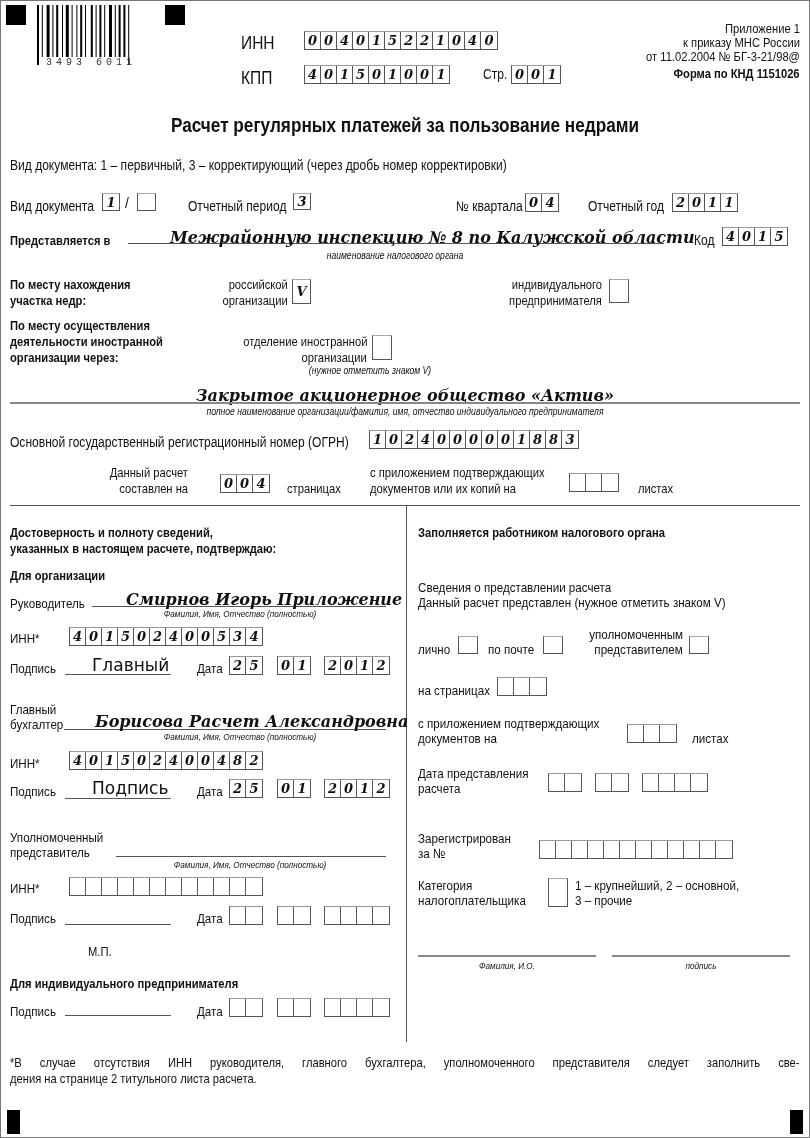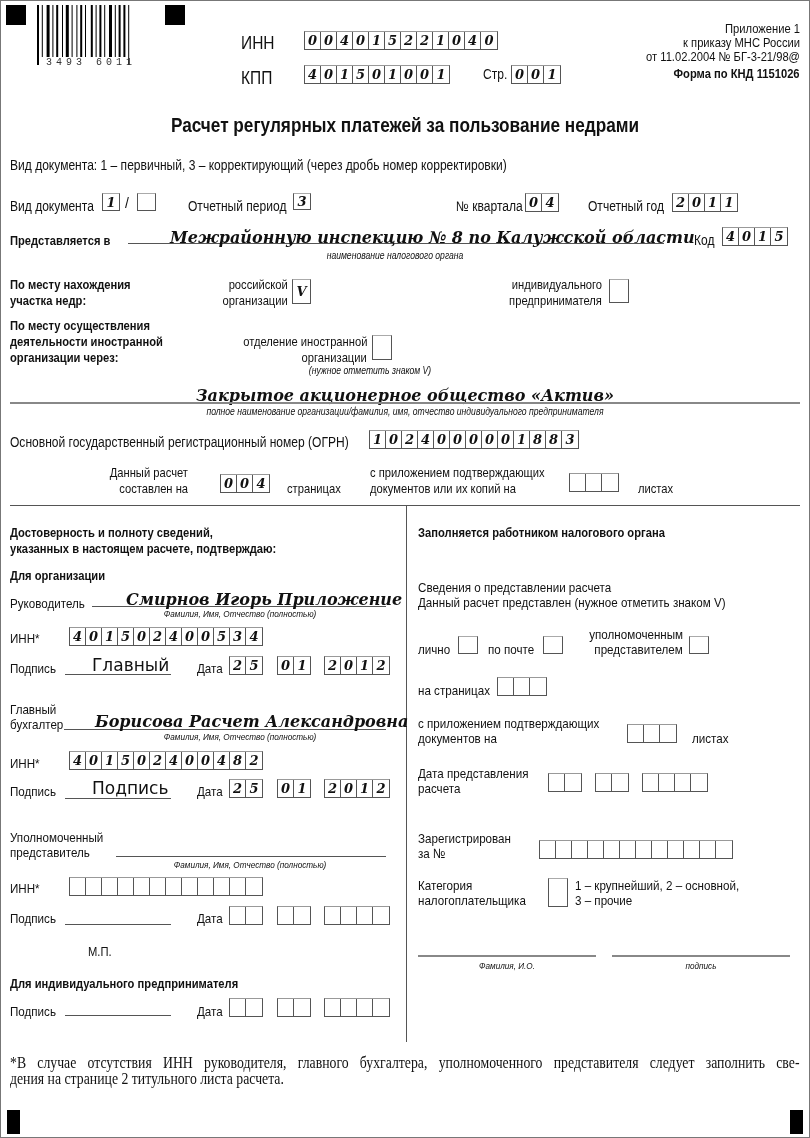--- a/index.html
+++ b/index.html
@@ -426,16 +426,16 @@
 <div class="abs cond" style="left:575px;top:878px;font-size:13.5px;line-height:15px;">
   <div>1 – крупнейший, 2 – основной,</div>
   <div>3 – прочие</div>
 </div>
 
 <div class="line" style="left:418px;top:955px;width:178px;border-top:2px solid #888;"></div>
 <div class="abs condc ital" style="left:418px;width:178px;top:960px;font-size:9.5px;">Фамилия, И.О.</div>
 <div class="line" style="left:612px;top:955px;width:178px;border-top:2px solid #888;"></div>
 <div class="abs condc ital" style="left:612px;width:178px;top:960px;font-size:9.5px;">подпись</div>
 
-<div class="abs" style="left:10px;top:1055px;width:790px;font-size:16px;line-height:16px;font-family:Liberation Serif, serif;">
+<div class="abs" style="left:10px;top:1055px;width:790px;font-size:13px;line-height:16px;">
   <div style="transform:scaleX(0.86);transform-origin:left top;width:918px;text-align:justify;text-align-last:justify;">*В случае отсутствия ИНН руководителя, главного бухгалтера, уполномоченного представителя следует заполнить све-</div>
   <div class="cond">дения на странице 2 титульного листа расчета.</div>
 </div>
 
 </body></html>

